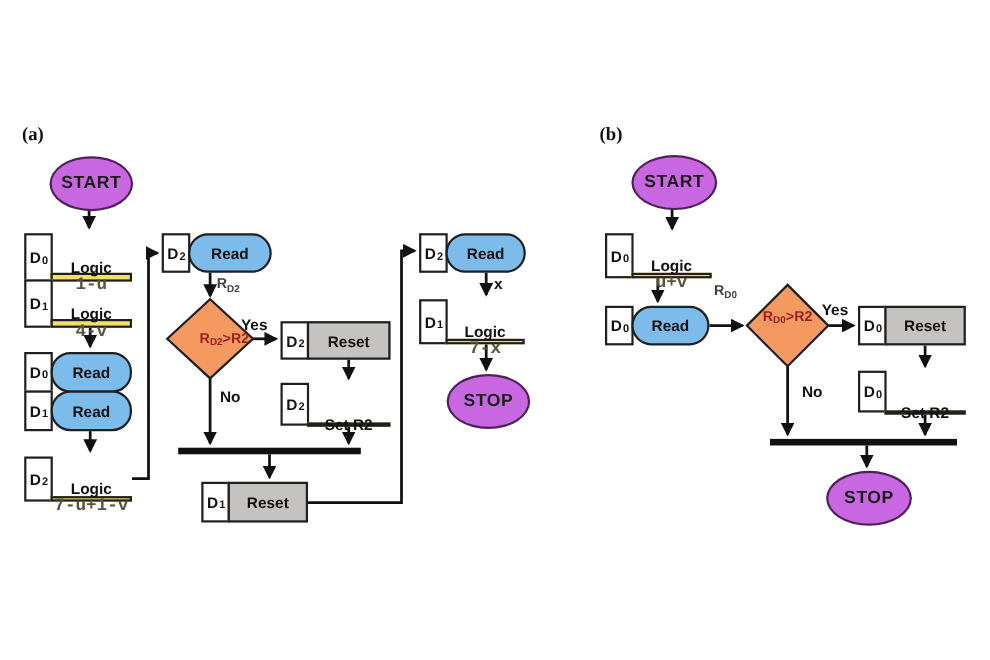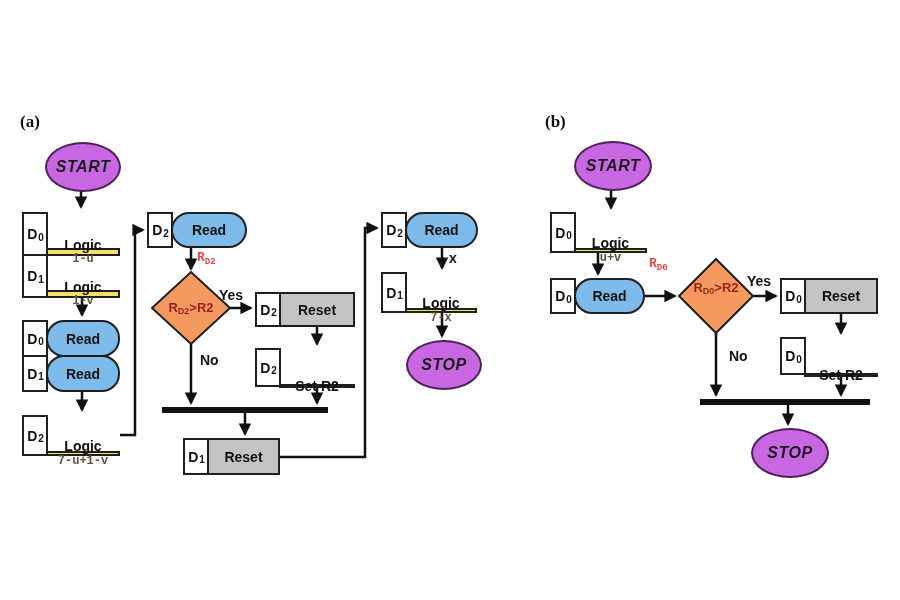--- a/index.html
+++ b/index.html
@@ -4,41 +4,41 @@
 <style>
   html,body{margin:0;padding:0;background:#fff;}
   .canvas{position:relative;width:900px;height:600px;background:#ffffff;overflow:hidden;
           font-family:"Liberation Sans",sans-serif;}
   svg.wires{position:absolute;left:0;top:0;width:900px;height:600px;}
 
   .plabel{position:absolute;font-family:"Liberation Serif",serif;font-weight:bold;font-size:17px;color:#111;}
 
   .oval{position:absolute;border:2px solid #4d2159;border-radius:50%;background:#c966e2;
         display:flex;align-items:center;justify-content:center;
-        font-weight:bold;font-size:16px;color:#1a1a1a;letter-spacing:.5px;font-style:italic;}
+        font-weight:bold;font-size:16px;color:#1a1a1a;letter-spacing:.5px;}
 
   .pbox{position:absolute;display:flex;box-sizing:border-box;}
   .tag{width:26px;background:#ffffff;border:2px solid #1f1f1f;box-sizing:border-box;
        display:flex;align-items:center;justify-content:center;
        font-weight:bold;font-size:14px;color:#111;}
   .tag sub,.sub{font-size:10px;font-weight:bold;position:relative;top:3px;left:1px;}
   .body{flex:1;border:2px solid #1f1f1f;box-sizing:border-box;margin-left:-2px;
         display:flex;align-items:center;justify-content:center;
         font-weight:bold;font-size:14px;color:#111;}
   .body.two{flex-direction:column;line-height:1.1;}
   .yellow{background:#f3e068;margin-top:36px;}
   .blue{background:#7dbbeb;border-radius:18px;}
   .gray{background:#c4c3c1;}
   .formula{font-family:"Liberation Mono","DejaVu Sans Mono",monospace;
-           font-size:12px;font-weight:bold;color:#5a5438;}
+           font-size:16px;font-weight:bold;color:#5a5438;}
 
   .dtext{position:absolute;color:#9c1e18;font-weight:bold;font-size:13px;text-align:center;}
   .dtext .sub{font-size:9px;top:2px;left:0;}
   .elabel{position:absolute;font-weight:bold;font-size:14px;color:#111;}
-  .rlabel{position:absolute;font-weight:bold;font-size:13px;color:#ef4444;font-family:Liberation Mono, monospace;}
+  .rlabel{position:absolute;font-weight:bold;font-size:13px;color:#404040;}
   .rlabel .sub{font-size:9px;top:3px;left:0;}
 </style>
 </head>
 <body>
 
 <div class="canvas">
 
   <svg class="wires" viewBox="0 0 900 600">
     <defs>
       <marker id="arr" viewBox="0 0 10 10" refX="8.5" refY="5" markerWidth="5" markerHeight="5" orient="auto-start-reverse">
@@ -94,21 +94,21 @@
       <span class="formula">1-u</span>
     </div>
   </div>
   <div class="pbox" style="left:22px;top:254px;width:98px;height:44px;">
     <div class="tag">
         <span>D</span>
         <span class="sub">1</span>
       </div>
     <div class="body yellow two">
       <span>Logic</span>
-      <span class="formula">1-v</span>
+      <span class="formula">4-v</span>
     </div>
   </div>
 
   <div class="pbox" style="left:22px;top:320px;width:98px;height:37px;">
     <div class="tag">
         <span>D</span>
         <span class="sub">0</span>
       </div>
     <div class="body blue">Read</div>
   </div>
@@ -136,21 +136,21 @@
         <span>D</span>
         <span class="sub">2</span>
       </div>
     <div class="body blue">Read</div>
   </div>
 
   <div class="rlabel" style="left:197px;top:250px;">
     <span>R</span><span class="sub">D2</span>
   </div>
 
-  <div class="dtext" style="left:151px;top:300px;width:80px;">
+  <div class="dtext" style="left:164px;top:300px;width:80px;">
     <span>R</span><span class="sub">D2</span><span>&gt;R2</span>
   </div>
 
   <div class="elabel" style="left:219px;top:287px;">Yes</div>
   <div class="elabel" style="left:200px;top:352px;">No</div>
 
   <div class="pbox" style="left:255px;top:292px;width:100px;height:35px;">
     <div class="tag">
         <span>D</span>
         <span class="sub">2</span>

